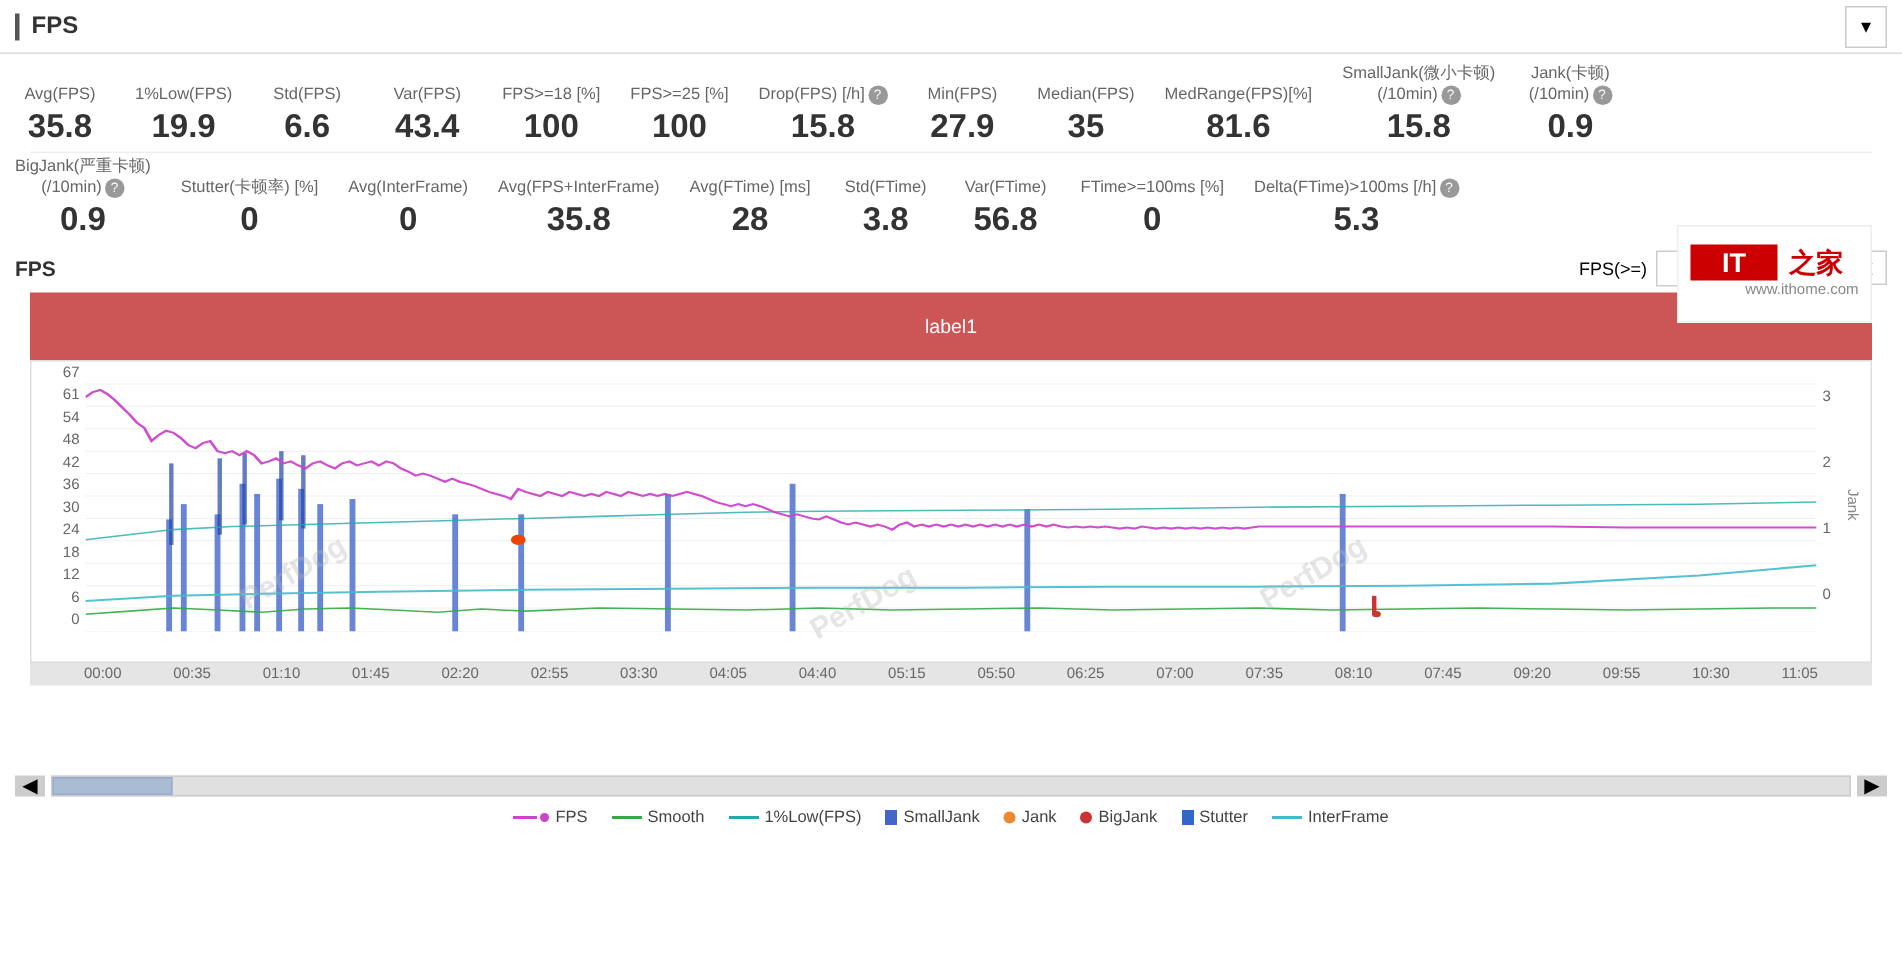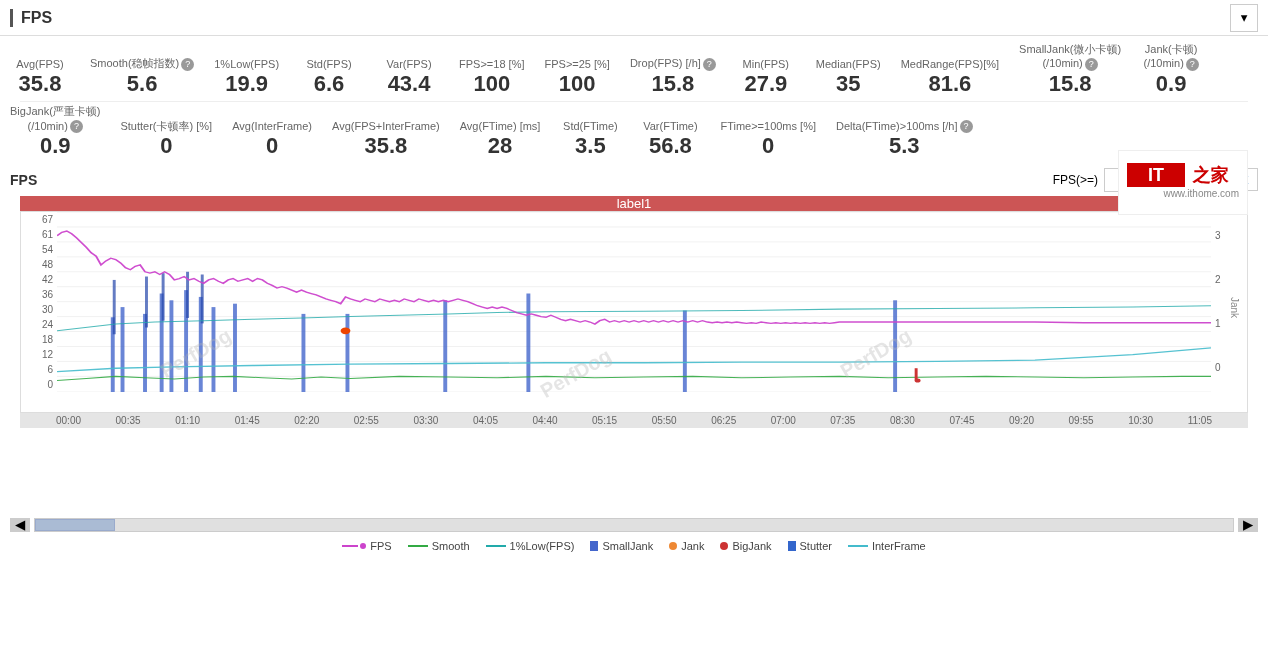--- a/index.html
+++ b/index.html
@@ -128,21 +128,21 @@
     
     .chart-wrapper {
       position: relative;
       margin: 0 10px;
       height: 320px;
     }
     .chart-label-bar {
       background: #cc5555;
       color: #fff;
       text-align: center;
-      padding: 0;
+      padding: 15px;
       font-size: 13px;
       margin-bottom: 0;
     }
     .chart-area {
       position: relative;
       height: 202px;
       background: #fff;
       border: 1px solid #ddd;
       overflow: hidden;
     }
@@ -294,24 +294,20 @@
   </button>
 </div>
 
 <div class="stats-container">
   <div class="stats-row" id="stats-row-1">
       <div class="stat-item">
         <div class="stat-label"><span>Avg(FPS)</span></div>
         <div class="stat-value">35.8</div>
       </div>
       <div class="stat-item">
-        <div class="stat-label"><span>Smooth(稳帧指数)</span><span class="help-icon">?</span></div>
-        <div class="stat-value">5.6</div>
-      </div>
-      <div class="stat-item">
         <div class="stat-label"><span>1%Low(FPS)</span></div>
         <div class="stat-value">19.9</div>
       </div>
       <div class="stat-item">
         <div class="stat-label"><span>Std(FPS)</span></div>
         <div class="stat-value">6.6</div>
       </div>
       <div class="stat-item">
         <div class="stat-label"><span>Var(FPS)</span></div>
         <div class="stat-value">43.4</div>
@@ -367,21 +363,21 @@
       <div class="stat-item">
         <div class="stat-label"><span>Avg(FPS+InterFrame)</span></div>
         <div class="stat-value">35.8</div>
       </div>
       <div class="stat-item">
         <div class="stat-label"><span>Avg(FTime) [ms]</span></div>
         <div class="stat-value">28</div>
       </div>
       <div class="stat-item">
         <div class="stat-label"><span>Std(FTime)</span></div>
-        <div class="stat-value">3.5</div>
+        <div class="stat-value">3.8</div>
       </div>
       <div class="stat-item">
         <div class="stat-label"><span>Var(FTime)</span></div>
         <div class="stat-value">56.8</div>
       </div>
       <div class="stat-item">
         <div class="stat-label"><span>FTime&gt;=100ms [%]</span></div>
         <div class="stat-value">0</div>
       </div>
       <div class="stat-item">
@@ -497,21 +493,21 @@
         <span>02:20</span>
         <span>02:55</span>
         <span>03:30</span>
         <span>04:05</span>
         <span>04:40</span>
         <span>05:15</span>
         <span>05:50</span>
         <span>06:25</span>
         <span>07:00</span>
         <span>07:35</span>
-        <span>08:30</span>
+        <span>08:10</span>
         <span>07:45</span>
         <span>09:20</span>
         <span>09:55</span>
         <span>10:30</span>
         <span>11:05</span>
       </div>
   </div>
 </div>
 
 <div class="scrollbar-area">

